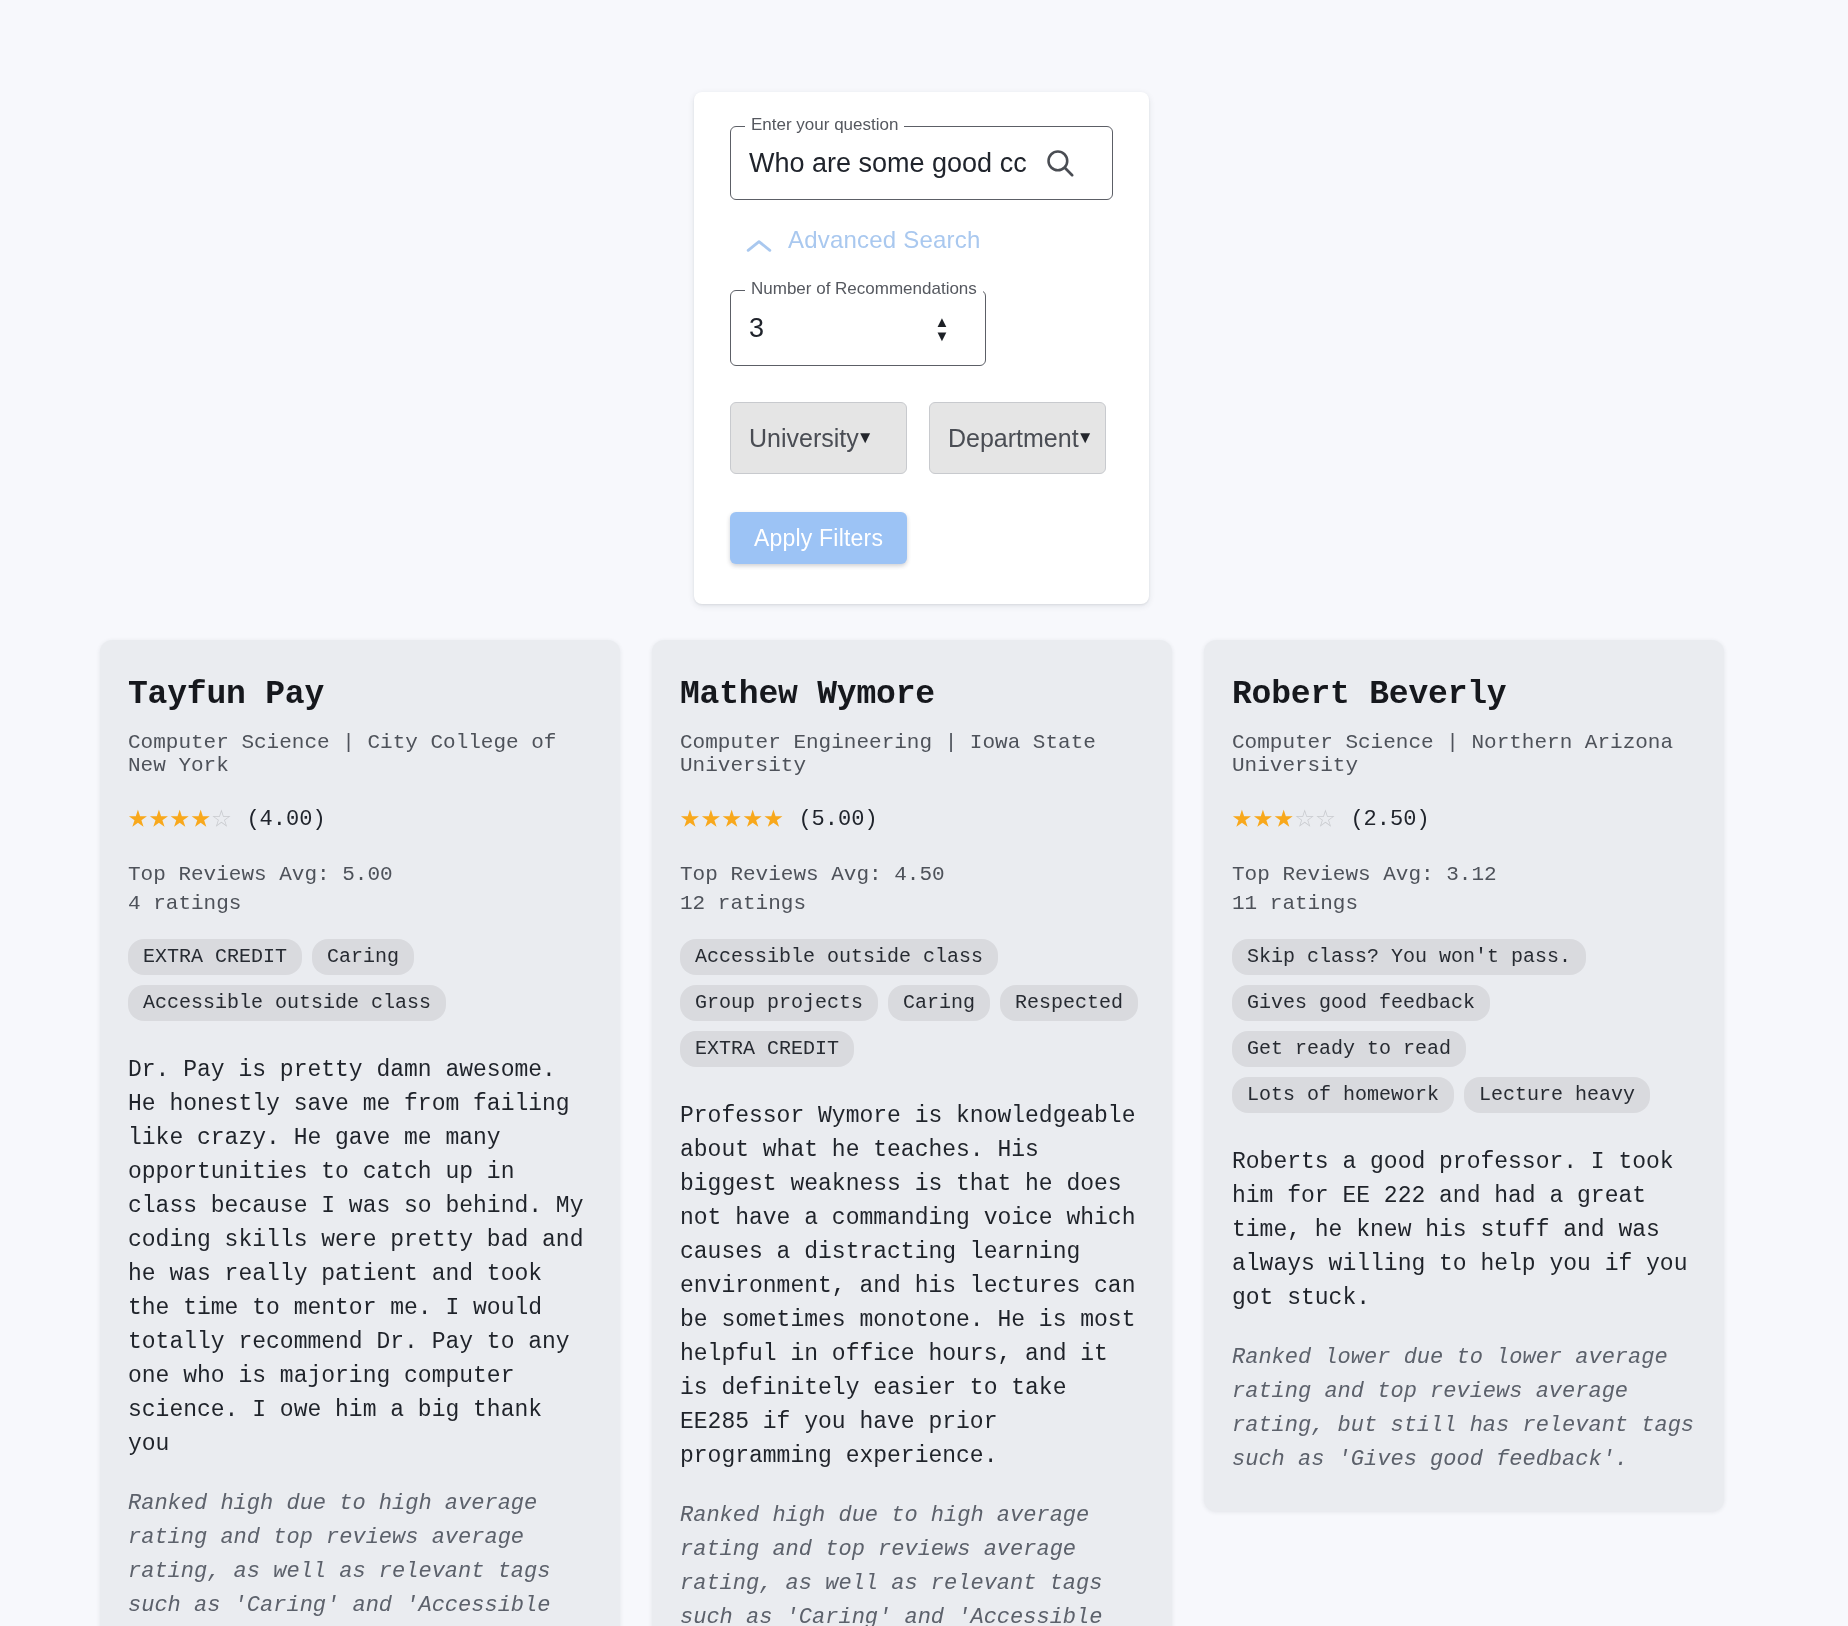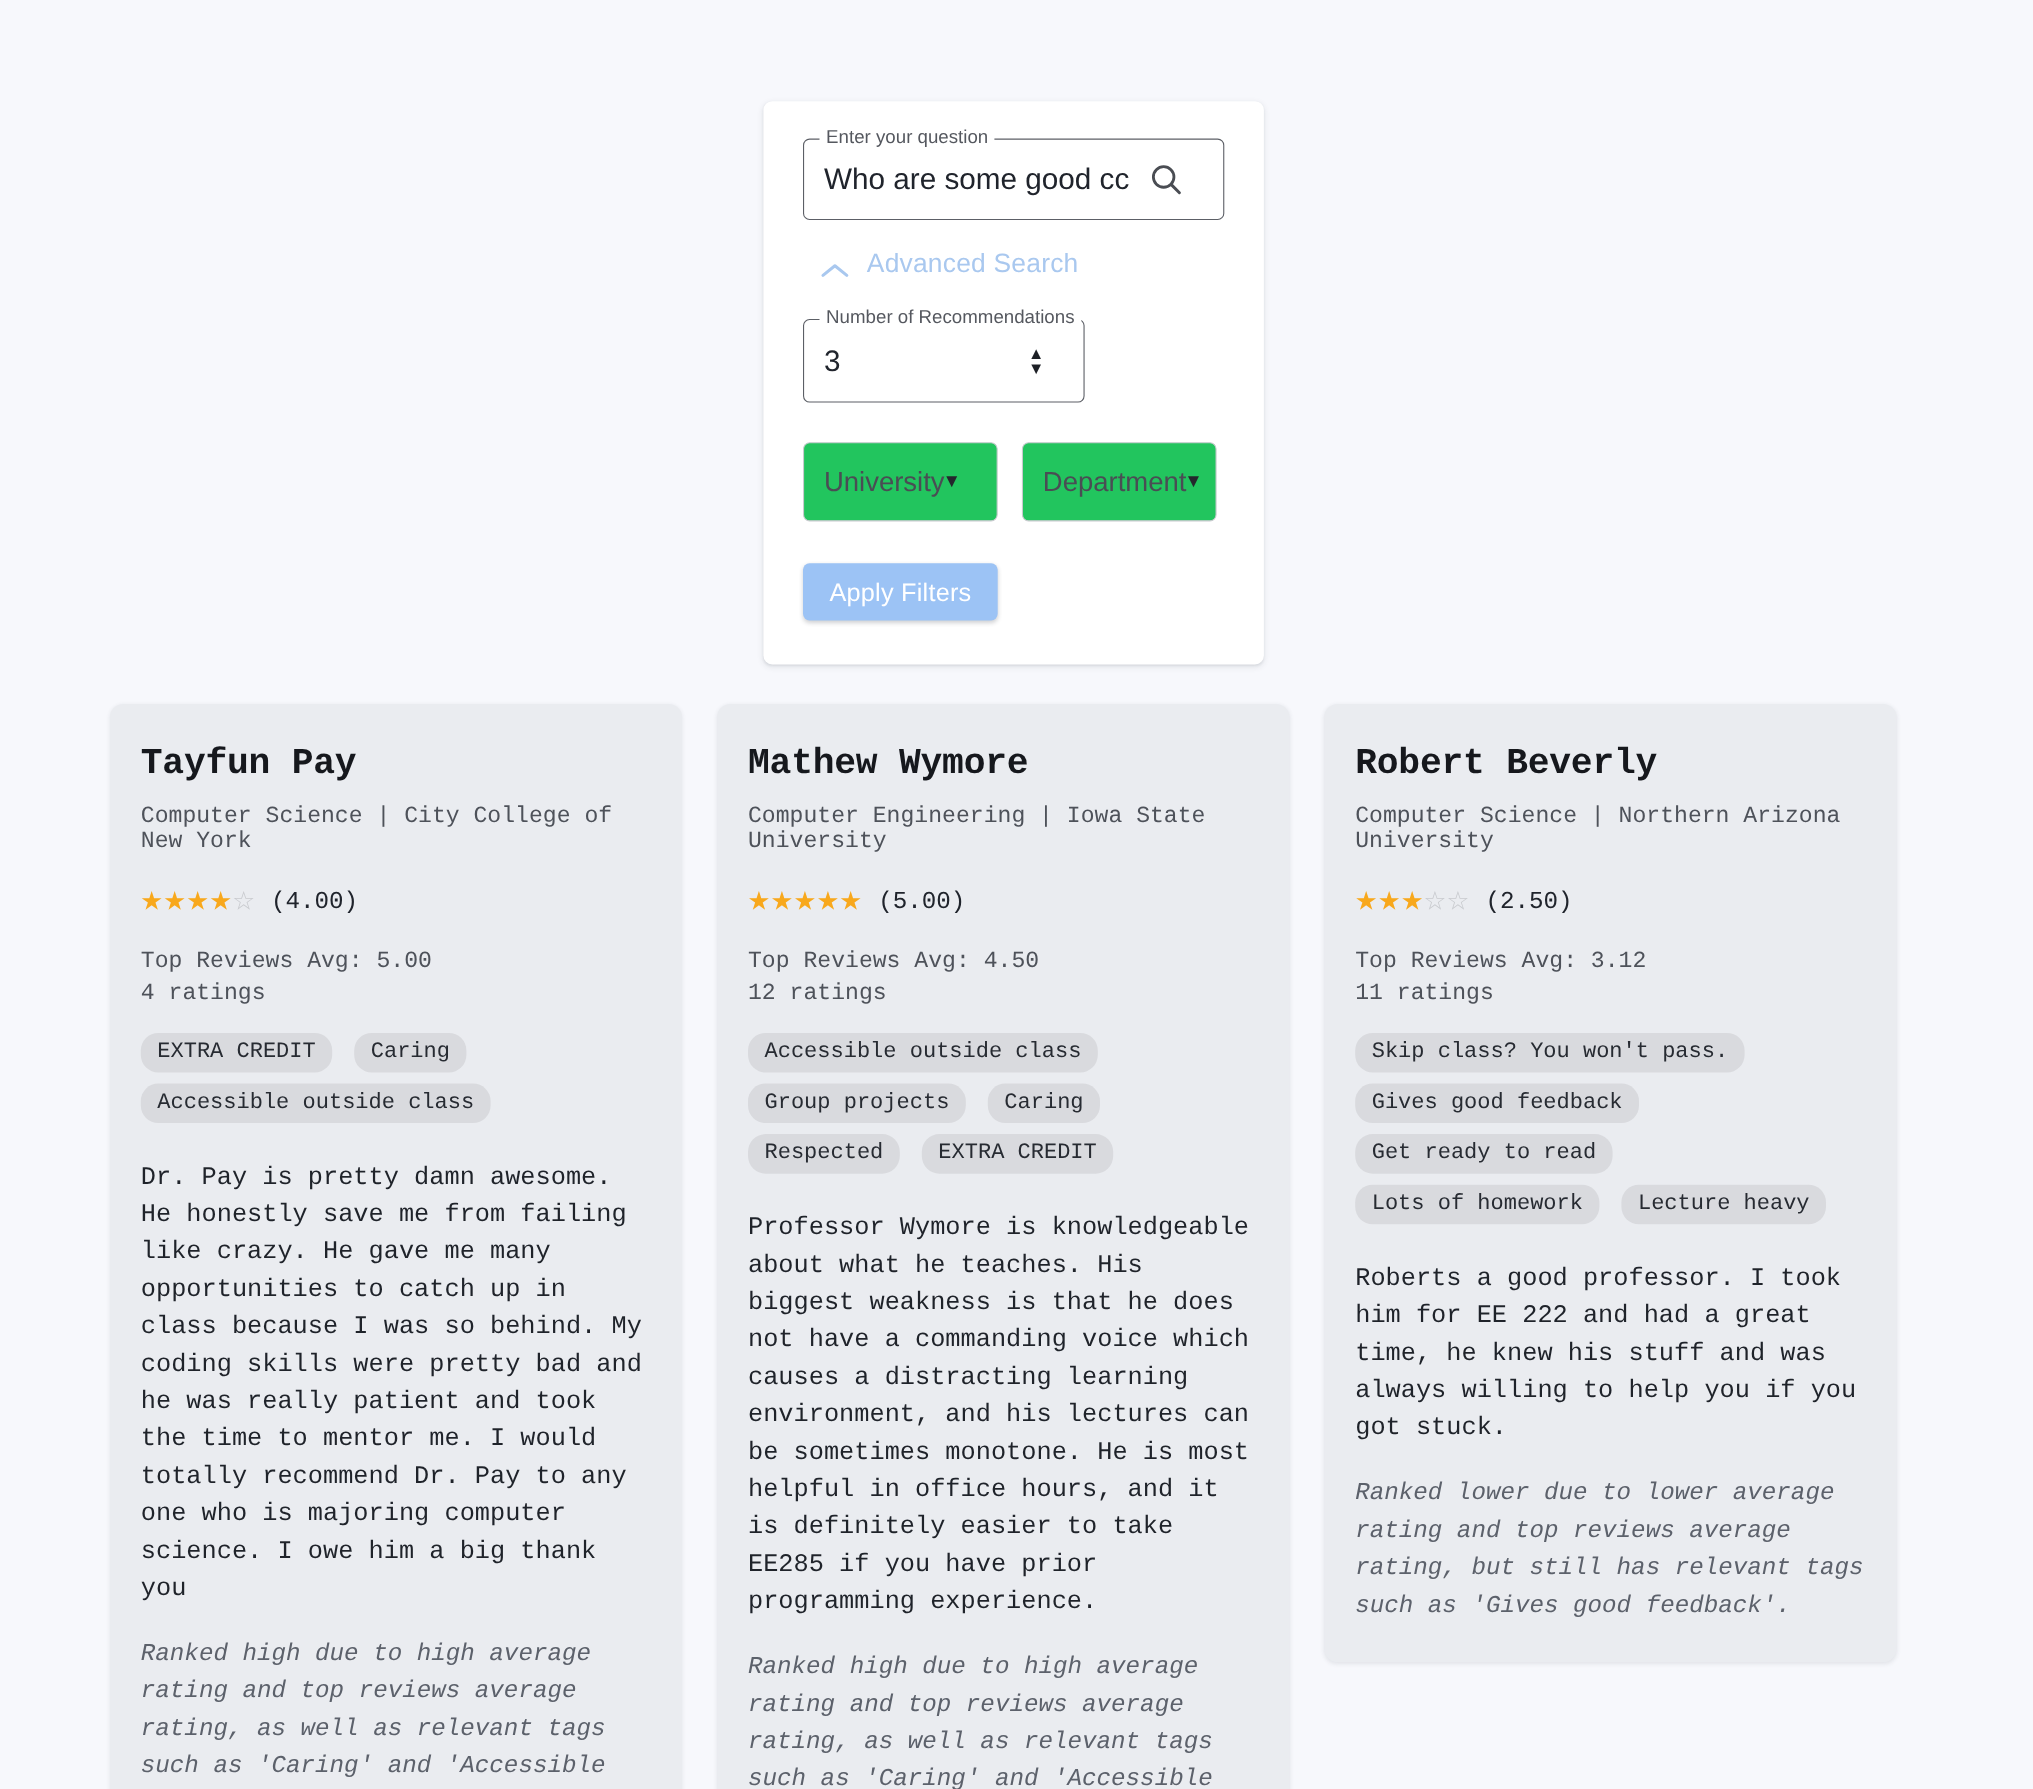--- a/index.html
+++ b/index.html
@@ -113,21 +113,21 @@
     border: 1px solid #c8cace;
     border-radius: 6px;
     height: 72px;
     width: 177px;
     display: flex;
     align-items: center;
     padding: 0 14px 0 18px;
     font-size: 25px;
     color: #4a4d54;
     cursor: pointer;
-    background: #22c55e;
+    background: #e5e5e5;
     position: relative;
     overflow: hidden;
     white-space: nowrap;
   }
   .select-box .caret {
     margin-left: -2px;
     font-size: 17px;
     color: #24272d;
   }
 
@@ -196,21 +196,21 @@
     text-align: center;
   }
   .stat-line {
     font-size: 21px;
     color: #4e525a;
     margin: 0 0 6px 0;
   }
   .tags {
     display: flex;
     flex-wrap: wrap;
-    gap: 10px 20px;
+    gap: 10px 10px;
     margin: 24px 0 0 0;
   }
   .tag {
     background: #d9dade;
     color: #272b32;
     border-radius: 16px;
     padding: 7px 15px;
     font-size: 20px;
     line-height: 22px;
     white-space: nowrap;

